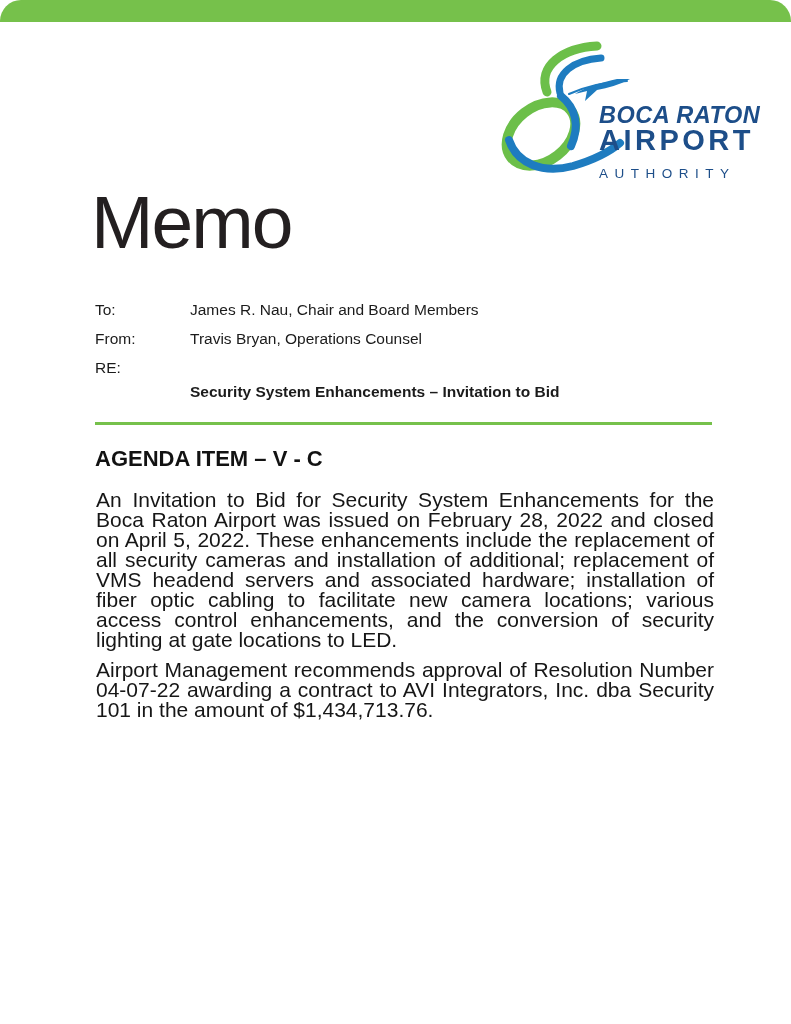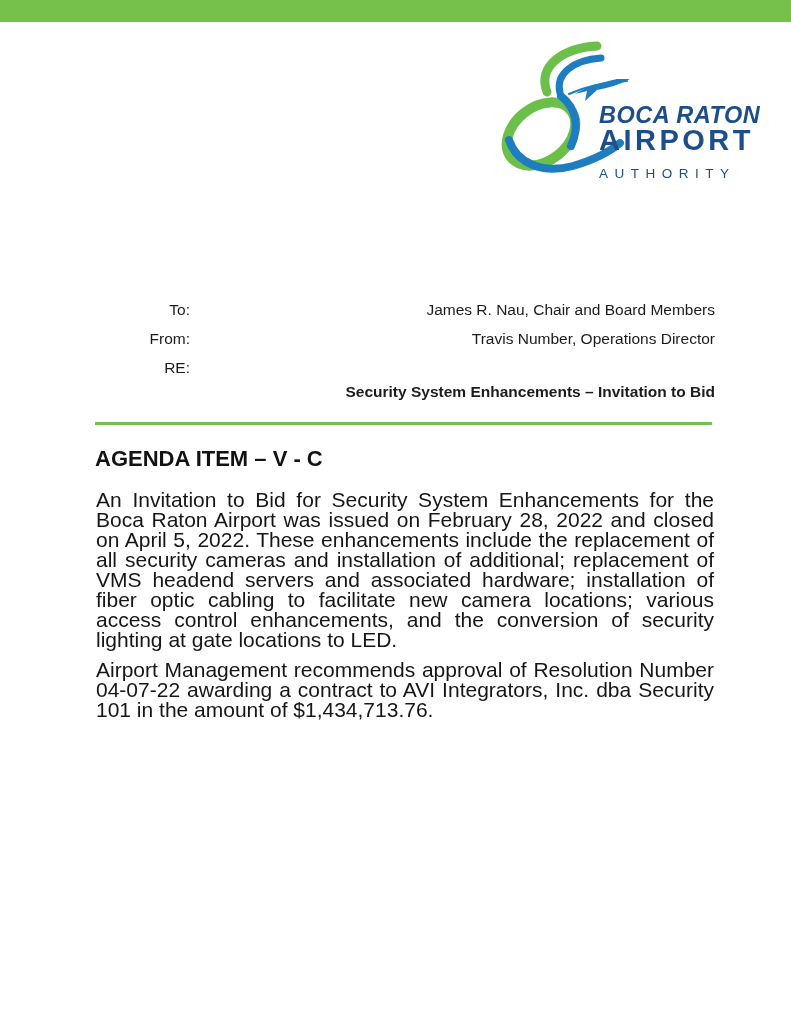--- a/index.html
+++ b/index.html
@@ -7,20 +7,21 @@
   html, body { background: #ffffff; }
   .page {
     position: relative;
     width: 791px;
     height: 1024px;
     background: #ffffff;
     font-family: "Liberation Sans", sans-serif;
     color: #1b1b1b;
     overflow: hidden;
     margin: 0 auto;
+    border-radius: 21px;
   }
   .top-bar {
     position: absolute;
     top: 0; left: 0;
     width: 791px;
     height: 22px;
   }
   
   .logo {
     position: absolute;
@@ -69,21 +70,20 @@
     line-height: 80px;
     color: #231f20;
   }
   
   .fields {
     position: absolute;
     left: 95px;
     top: 302px;
     width: 620px;
     font-size: 15.5px;
-    text-align: right;
   }
   .field-row {
     display: flex;
     line-height: 16px;
     margin-bottom: 13px;
   }
   .field-label { flex: 0 0 95px; }
   .field-value { flex: 1; }
   .field-value.bold { font-weight: 700; margin-top: 24px; }
   
@@ -140,29 +140,30 @@
 
       <path d="M133,41 C122,47 111,50 100,52 L88,63 L90,53 L78,56 C88,49 106,44 120,41 Z" fill="#1e7cc0"></path>
     </svg>
     <div class="logo-text" style="color: rgb(29, 78, 137);">
       <div class="logo-line1">BOCA RATON</div>
       <div class="logo-line2">AIRPORT</div>
       <div class="logo-line3">AUTHORITY</div>
     </div>
   </div>
 
+  <h1 class="memo-title">Memo</h1>
 
   <div class="fields">
     <div class="field-row">
       <span class="field-label">To:</span>
       <span class="field-value">James R. Nau, Chair and Board Members</span>
     </div>
     <div class="field-row">
       <span class="field-label">From:</span>
-      <span class="field-value">Travis Number, Operations Director</span>
+      <span class="field-value">Travis Bryan, Operations Counsel</span>
     </div>
     <div class="field-row">
       <span class="field-label">RE:</span>
       <span class="field-value bold">Security System Enhancements – Invitation to Bid</span>
     </div>
   </div>
 
   <div class="divider" style="background-color: rgb(118, 193, 75);"></div>
 
   <h2 class="agenda-heading">AGENDA ITEM – V - C</h2>

